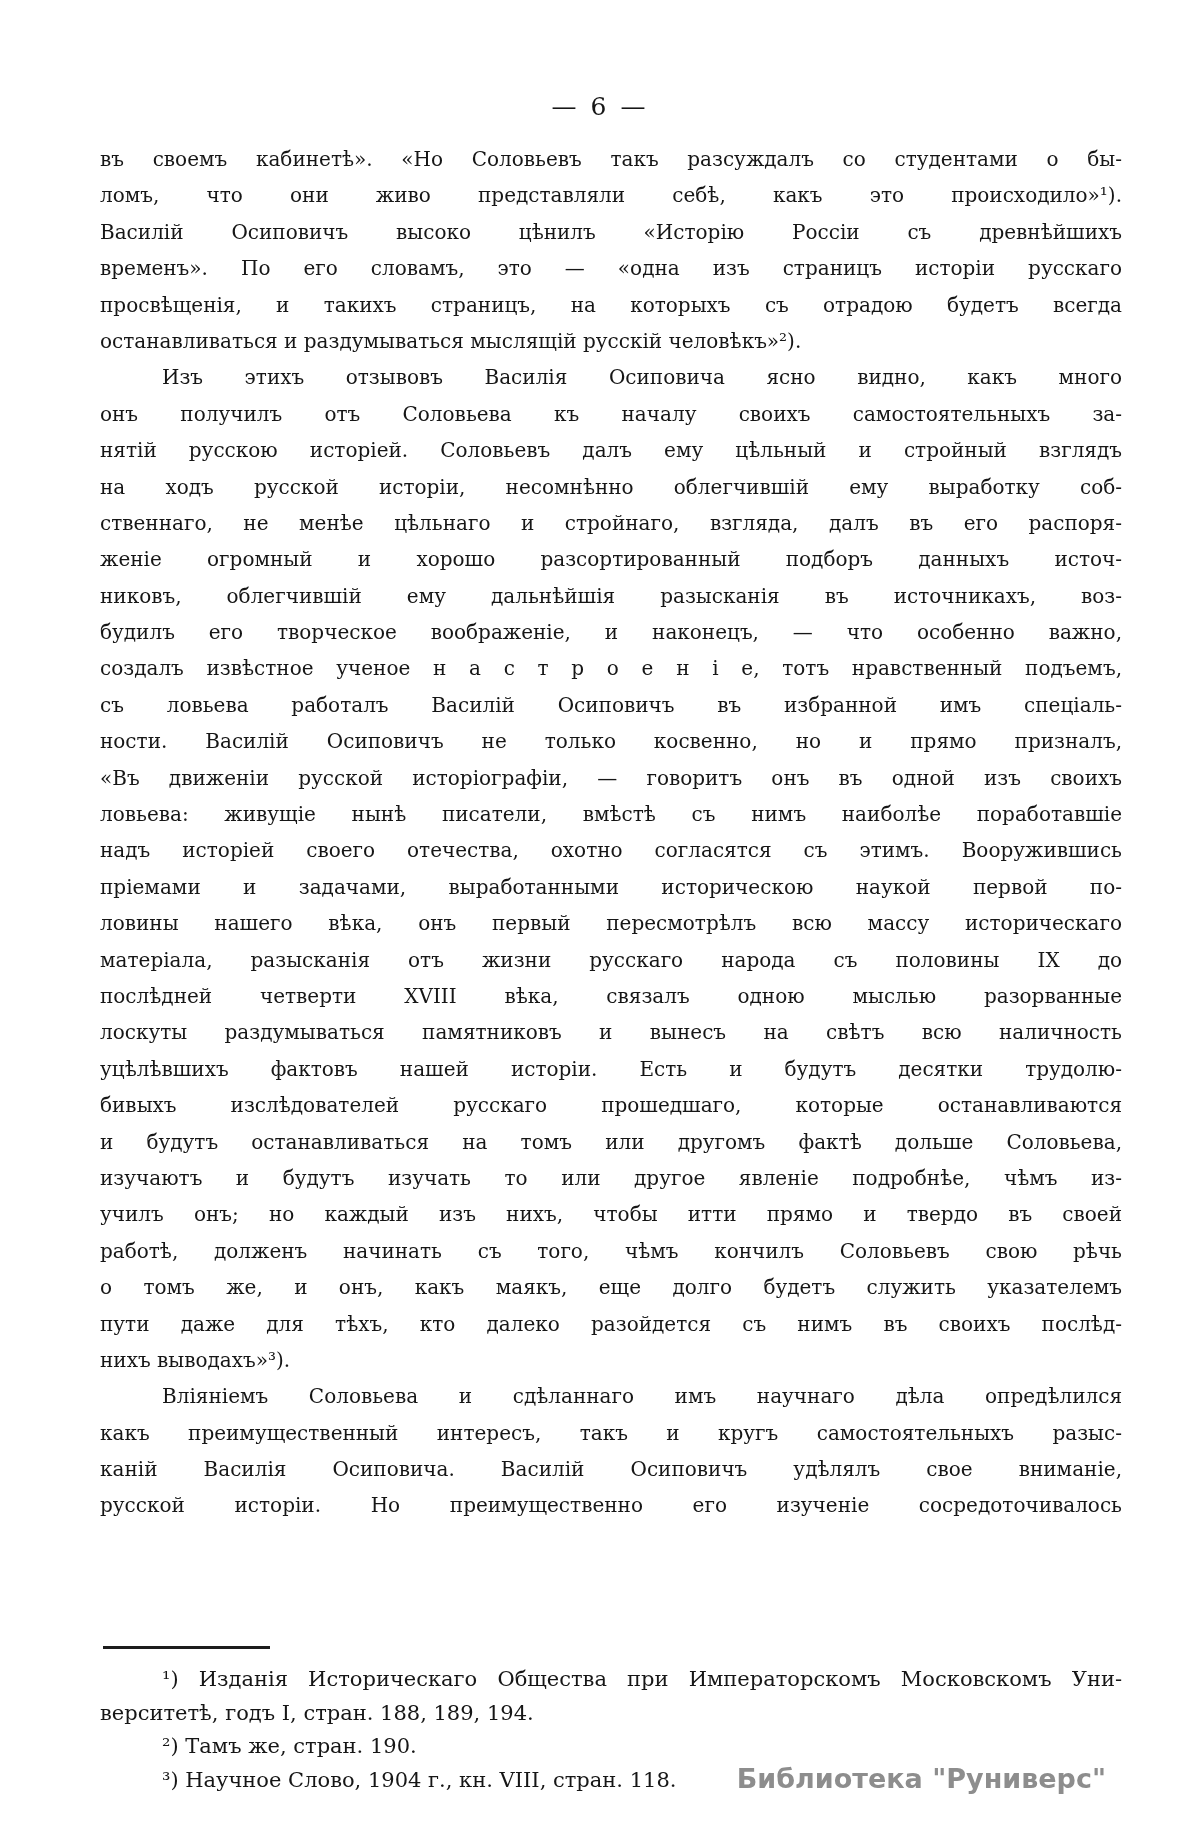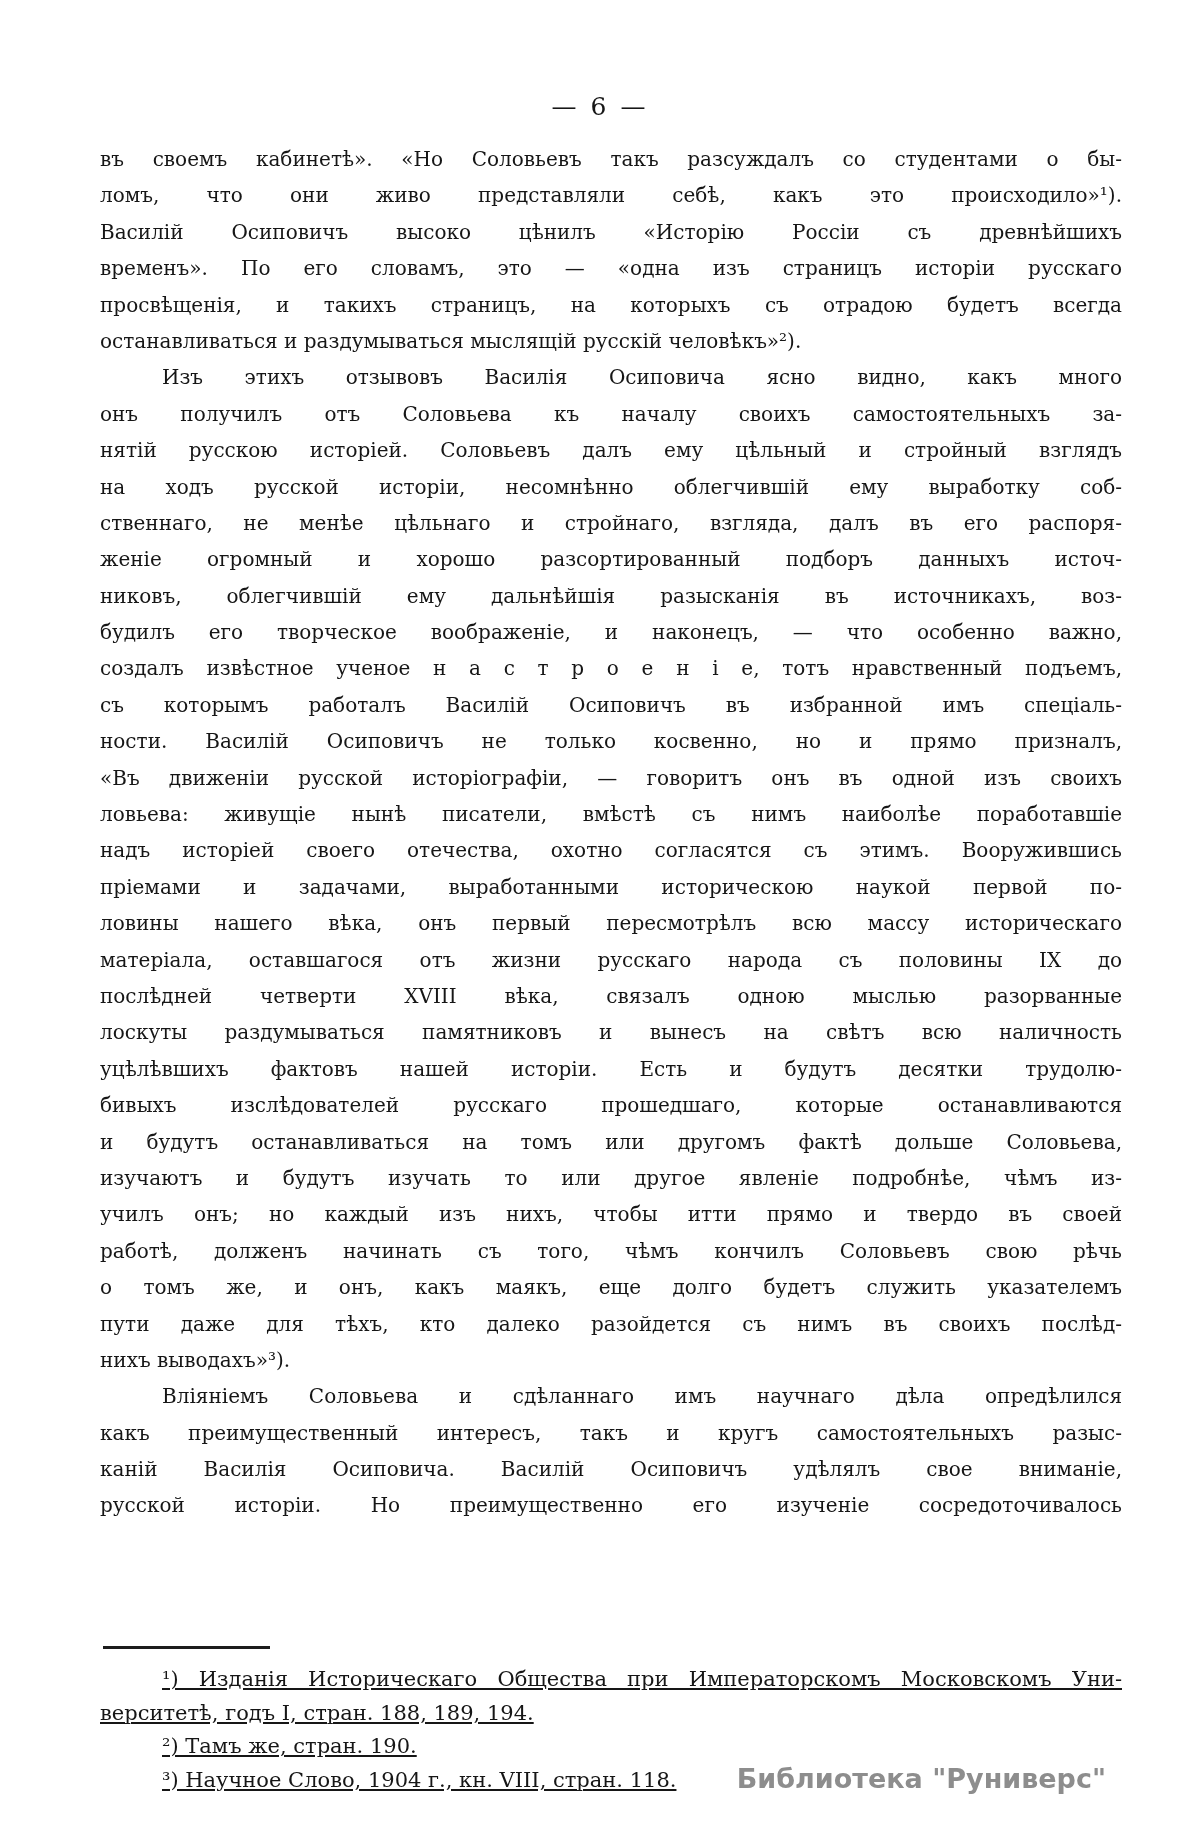--- a/index.html
+++ b/index.html
@@ -48,21 +48,20 @@
     width: 167px;
     height: 3px;
     background: #1c1c1c;
   }
   .footnotes {
     position: absolute;
     top: 1663px;
     left: 100px;
     width: 1022px;
     font-size: 21px;
-    text-decoration: underline;
   }
   .fn-line {
     line-height: 33.5px;
     text-align: justify;
     text-align-last: left;
   }
   .fn-line.just { text-align-last: justify; }
   .fn-line.indent { text-indent: 62px; }
   .watermark {
     position: absolute;
@@ -89,28 +88,28 @@
       <div class="line flush">останавливаться и раздумываться мыслящій русскій человѣкъ»²).</div>
       <div class="line indent">Изъ этихъ отзывовъ Василія Осиповича ясно видно, какъ много</div>
       <div class="line">онъ получилъ отъ Соловьева къ началу своихъ самостоятельныхъ за-</div>
       <div class="line">нятій русскою исторіей. Соловьевъ далъ ему цѣльный и стройный взглядъ</div>
       <div class="line">на ходъ русской исторіи, несомнѣнно облегчившій ему выработку соб-</div>
       <div class="line">ственнаго, не менѣе цѣльнаго и стройнаго, взгляда, далъ въ его распоря-</div>
       <div class="line">женіе огромный и хорошо разсортированный подборъ данныхъ источ-</div>
       <div class="line">никовъ, облегчившій ему дальнѣйшія разысканія въ источникахъ, воз-</div>
       <div class="line">будилъ его творческое воображеніе, и наконецъ, — что особенно важно,</div>
       <div class="line">создалъ извѣстное ученое н а с т р о е н і е, тотъ нравственный подъемъ,</div>
-      <div class="line">съ которымъ работалъ Василій Осиповичъ въ избранной имъ спеціаль-</div>
+      <div class="line">съ ловьева работалъ Василій Осиповичъ въ избранной имъ спеціаль-</div>
       <div class="line">ности. Василій Осиповичъ не только косвенно, но и прямо призналъ,</div>
       <div class="line">«Въ движеніи русской исторіографіи, — говоритъ онъ въ одной изъ своихъ</div>
       <div class="line">ловьева: живущіе нынѣ писатели, вмѣстѣ съ нимъ наиболѣе поработавшіе</div>
       <div class="line">надъ исторіей своего отечества, охотно согласятся съ этимъ. Вооружившись</div>
       <div class="line">пріемами и задачами, выработанными историческою наукой первой по-</div>
       <div class="line">ловины нашего вѣка, онъ первый пересмотрѣлъ всю массу историческаго</div>
-      <div class="line">матеріала, оставшагося отъ жизни русскаго народа съ половины IX до</div>
+      <div class="line">матеріала, разысканія отъ жизни русскаго народа съ половины IX до</div>
       <div class="line">послѣдней четверти XVIII вѣка, связалъ одною мыслью разорванные</div>
       <div class="line">лоскуты раздумываться памятниковъ и вынесъ на свѣтъ всю наличность</div>
       <div class="line">уцѣлѣвшихъ фактовъ нашей исторіи. Есть и будутъ десятки трудолю-</div>
       <div class="line">бивыхъ изслѣдователей русскаго прошедшаго, которые останавливаются</div>
       <div class="line">и будутъ останавливаться на томъ или другомъ фактѣ дольше Соловьева,</div>
       <div class="line">изучаютъ и будутъ изучать то или другое явленіе подробнѣе, чѣмъ из-</div>
       <div class="line">училъ онъ; но каждый изъ нихъ, чтобы итти прямо и твердо въ своей</div>
       <div class="line">работѣ, долженъ начинать съ того, чѣмъ кончилъ Соловьевъ свою рѣчь</div>
       <div class="line">о томъ же, и онъ, какъ маякъ, еще долго будетъ служить указателемъ</div>
       <div class="line">пути даже для тѣхъ, кто далеко разойдется съ нимъ въ своихъ послѣд-</div>

